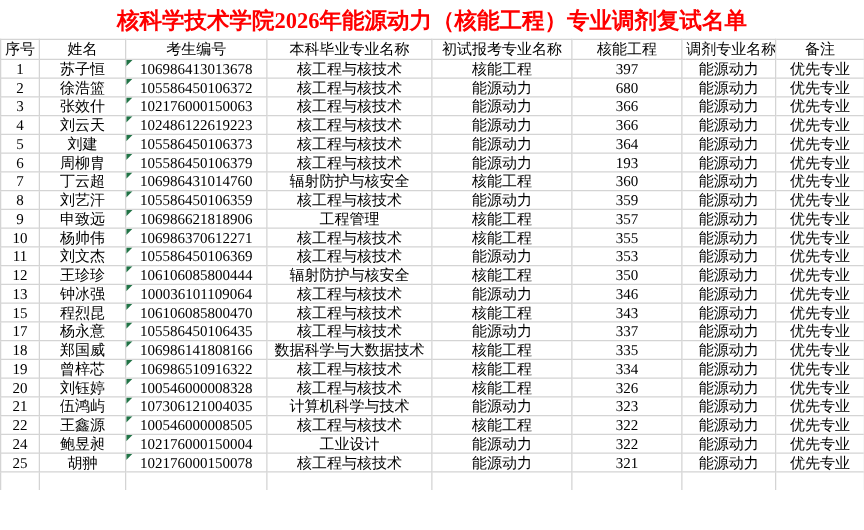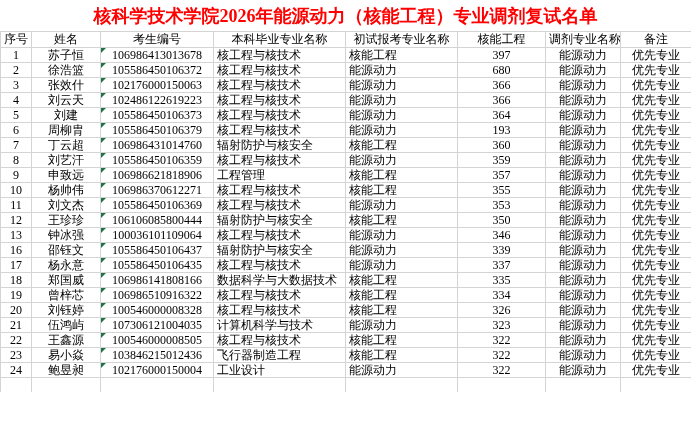--- a/index.html
+++ b/index.html
@@ -19,21 +19,21 @@
     border:1px solid #d4d4d4;
     padding:0 3px;
     font-size:12px;line-height:1.05;
     overflow:hidden;white-space:nowrap;
     vertical-align:middle;
     position:relative;
   }
   table.sheet th{height:15px;font-weight:normal;text-align:center;}
   table.sheet td{height:14px;}
   td.al-c{text-align:center;}
-  td.al-l{text-align:left;padding-left:5px;}
+  td.al-l{text-align:center;padding-left:5px;}
   .tri{
     position:absolute;top:0;left:0;width:0;height:0;
     border-top:5px solid #217346;border-right:5px solid transparent;
   }
   tr.partial td{border-bottom:none;}
 </style>
 </head>
 <body>
 
 <div class="title-bar" style="color: rgb(255, 0, 0);">核科学技术学院2026年能源动力（核能工程）专业调剂复试名单</div>
@@ -186,26 +186,26 @@
         <td class="al-c">13</td>
         <td class="al-c">钟冰强</td>
         <td class="al-c"><span class="tri" style="border-top-color: rgb(33, 115, 70);"></span>100036101109064</td>
         <td class="al-l">核工程与核技术</td>
         <td class="al-l">能源动力</td>
         <td class="al-c">346</td>
         <td class="al-c">能源动力</td>
         <td class="al-c">优先专业</td>
       </tr>
       <tr>
-        <td class="al-c">16</td>
-        <td class="al-c">邵钰文</td>
-        <td class="al-c"><span class="tri" style="border-top-color: rgb(33, 115, 70);"></span>105586450106437</td>
-        <td class="al-l">辐射防护与核安全</td>
-        <td class="al-l">能源动力</td>
-        <td class="al-c">339</td>
+        <td class="al-c">15</td>
+        <td class="al-c">程烈昆</td>
+        <td class="al-c"><span class="tri" style="border-top-color: rgb(33, 115, 70);"></span>106106085800470</td>
+        <td class="al-l">核工程与核技术</td>
+        <td class="al-l">核能工程</td>
+        <td class="al-c">343</td>
         <td class="al-c">能源动力</td>
         <td class="al-c">优先专业</td>
       </tr>
       <tr>
         <td class="al-c">17</td>
         <td class="al-c">杨永意</td>
         <td class="al-c"><span class="tri" style="border-top-color: rgb(33, 115, 70);"></span>105586450106435</td>
         <td class="al-l">核工程与核技术</td>
         <td class="al-l">能源动力</td>
         <td class="al-c">337</td>
@@ -256,39 +256,39 @@
         <td class="al-c">22</td>
         <td class="al-c">王鑫源</td>
         <td class="al-c"><span class="tri" style="border-top-color: rgb(33, 115, 70);"></span>100546000008505</td>
         <td class="al-l">核工程与核技术</td>
         <td class="al-l">核能工程</td>
         <td class="al-c">322</td>
         <td class="al-c">能源动力</td>
         <td class="al-c">优先专业</td>
       </tr>
       <tr>
-        <td class="al-c">23</td>
-        <td class="al-c">易小焱</td>
-        <td class="al-c"><span class="tri" style="border-top-color: rgb(33, 115, 70);"></span>103846215012436</td>
-        <td class="al-l">飞行器制造工程</td>
-        <td class="al-l">核能工程</td>
-        <td class="al-c">322</td>
-        <td class="al-c">能源动力</td>
-        <td class="al-c">优先专业</td>
-      </tr>
-      <tr>
         <td class="al-c">24</td>
         <td class="al-c">鲍昱昶</td>
         <td class="al-c"><span class="tri" style="border-top-color: rgb(33, 115, 70);"></span>102176000150004</td>
         <td class="al-l">工业设计</td>
         <td class="al-l">能源动力</td>
         <td class="al-c">322</td>
         <td class="al-c">能源动力</td>
         <td class="al-c">优先专业</td>
       </tr>
+      <tr>
+        <td class="al-c">25</td>
+        <td class="al-c">胡翀</td>
+        <td class="al-c"><span class="tri" style="border-top-color: rgb(33, 115, 70);"></span>102176000150078</td>
+        <td class="al-l">核工程与核技术</td>
+        <td class="al-l">能源动力</td>
+        <td class="al-c">321</td>
+        <td class="al-c">能源动力</td>
+        <td class="al-c">优先专业</td>
+      </tr>
       <tr class="partial">
         <td></td>
         <td></td>
         <td></td>
         <td></td>
         <td></td>
         <td></td>
         <td></td>
         <td></td>
       </tr>

